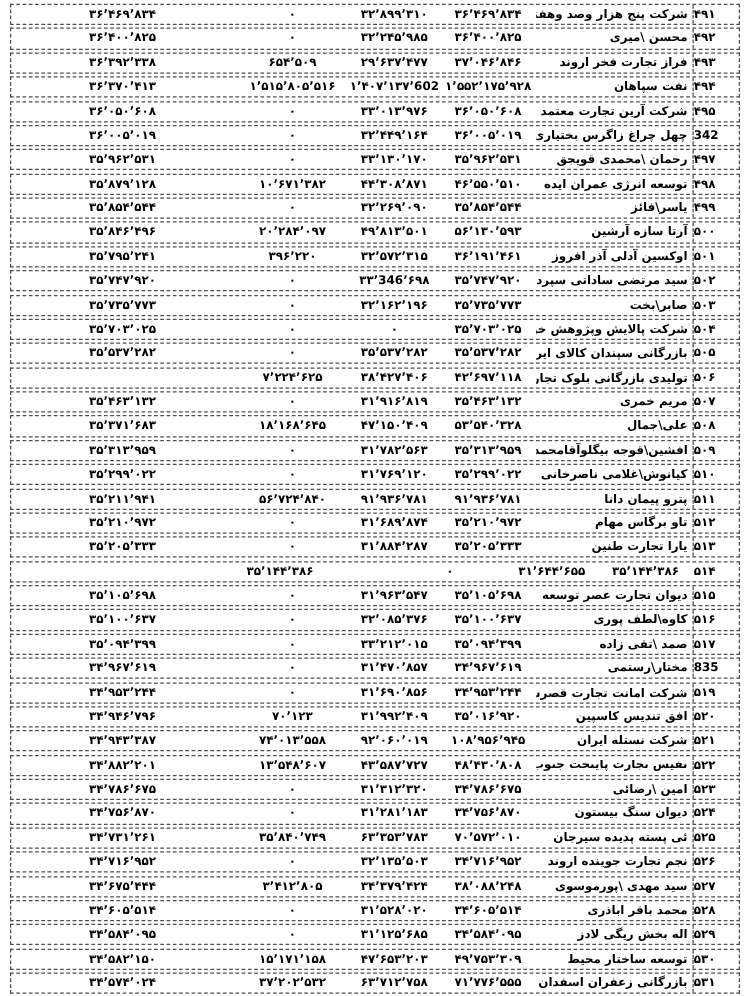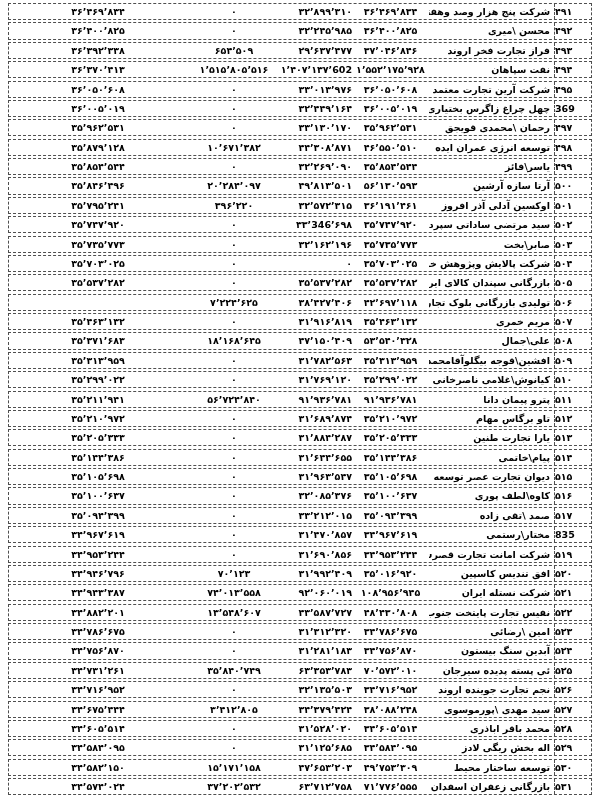--- a/index.html
+++ b/index.html
@@ -26,21 +26,21 @@
     font-weight:bold;
     font-size:9.5px;
     white-space:nowrap;
     overflow:hidden;
   }
   .cell + .cell{border-left:none;}
   .cell:not(:last-child){ }
   .c-id   {width:36px;text-align:left;}
   .c-name {width:126px;text-align:right;padding:0 4px 0 2px;border-left:1px dashed #4f4f4f;}
   .c-v1   {width:77px;text-align:center;border-left:1px dashed #4f4f4f;}
-  .c-v2   {width:73px;border-left:1px dashed #4f4f4f;}
+  .c-v2   {width:73px;text-align:center;border-left:1px dashed #4f4f4f;}
   .c-v3   {width:90px;text-align:center;border-left:1px dashed #4f4f4f;}
   .c-v4   {width:182px;text-align:center;border-left:1px dashed #4f4f4f;}
   
   .c-name{border-right:1px dashed #4f4f4f;}
 </style>
 </head>
 <body>
 
 <div class="page">
   <div class="tbl">
@@ -78,21 +78,21 @@
     </div>
       <div class="row">
       <div class="cell c-id">۴۹۵</div>
       <div class="cell c-name">شرکت آرین تجارت معتمد</div>
       <div class="cell c-v1">۳۶٬۰۵۰٬۶۰۸</div>
       <div class="cell c-v2">۳۳٬۰۱۳٬۹۷۶</div>
       <div class="cell c-v3">۰</div>
       <div class="cell c-v4">۳۶٬۰۵۰٬۶۰۸</div>
     </div>
       <div class="row">
-      <div class="cell c-id">369</div>
+      <div class="cell c-id">342</div>
       <div class="cell c-name">چهل چراغ زاگرس بختیاری</div>
       <div class="cell c-v1">۳۶٬۰۰۵٬۰۱۹</div>
       <div class="cell c-v2">۳۲٬۴۴۹٬۱۶۴</div>
       <div class="cell c-v3">۰</div>
       <div class="cell c-v4">۳۶٬۰۰۵٬۰۱۹</div>
     </div>
       <div class="row">
       <div class="cell c-id">۴۹۷</div>
       <div class="cell c-name">رحمان \محمدی قویجق</div>
       <div class="cell c-v1">۳۵٬۹۶۲٬۵۳۱</div>
@@ -222,21 +222,20 @@
       <div class="row">
       <div class="cell c-id">۵۱۳</div>
       <div class="cell c-name">یارا تجارت طنین</div>
       <div class="cell c-v1">۳۵٬۲۰۵٬۳۳۳</div>
       <div class="cell c-v2">۳۱٬۸۸۴٬۲۸۷</div>
       <div class="cell c-v3">۰</div>
       <div class="cell c-v4">۳۵٬۲۰۵٬۳۳۳</div>
     </div>
       <div class="row">
       <div class="cell c-id">۵۱۴</div>
-      <div class="cell c-name">پیام\خاتمی</div>
       <div class="cell c-v1">۳۵٬۱۴۴٬۳۸۶</div>
       <div class="cell c-v2">۳۱٬۶۴۴٬۶۵۵</div>
       <div class="cell c-v3">۰</div>
       <div class="cell c-v4">۳۵٬۱۴۴٬۳۸۶</div>
     </div>
       <div class="row">
       <div class="cell c-id">۵۱۵</div>
       <div class="cell c-name">دیوان تجارت عصر توسعه</div>
       <div class="cell c-v1">۳۵٬۱۰۵٬۶۹۸</div>
       <div class="cell c-v2">۳۱٬۹۶۳٬۵۴۷</div>
@@ -302,21 +301,21 @@
       <div class="row">
       <div class="cell c-id">۵۲۳</div>
       <div class="cell c-name">امین \رضائی</div>
       <div class="cell c-v1">۳۴٬۷۸۶٬۶۷۵</div>
       <div class="cell c-v2">۳۱٬۳۱۲٬۳۲۰</div>
       <div class="cell c-v3">۰</div>
       <div class="cell c-v4">۳۴٬۷۸۶٬۶۷۵</div>
     </div>
       <div class="row">
       <div class="cell c-id">۵۲۴</div>
-      <div class="cell c-name">آبدین سنگ بیستون</div>
+      <div class="cell c-name">دیوان سنگ بیستون</div>
       <div class="cell c-v1">۳۴٬۷۵۶٬۸۷۰</div>
       <div class="cell c-v2">۳۱٬۲۸۱٬۱۸۳</div>
       <div class="cell c-v3">۰</div>
       <div class="cell c-v4">۳۴٬۷۵۶٬۸۷۰</div>
     </div>
       <div class="row">
       <div class="cell c-id">۵۲۵</div>
       <div class="cell c-name">ئی پسته پدیده سیرجان</div>
       <div class="cell c-v1">۷۰٬۵۷۲٬۰۱۰</div>
       <div class="cell c-v2">۶۳٬۳۵۳٬۷۸۳</div>

